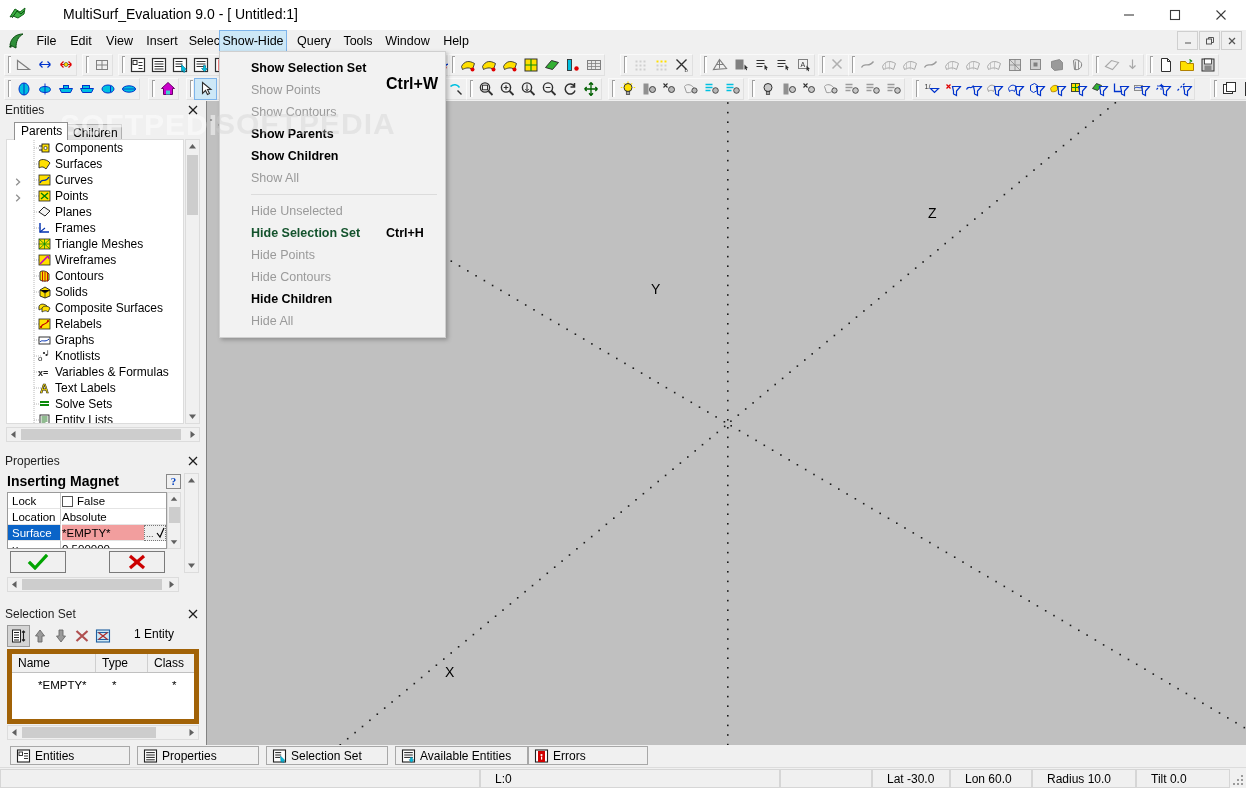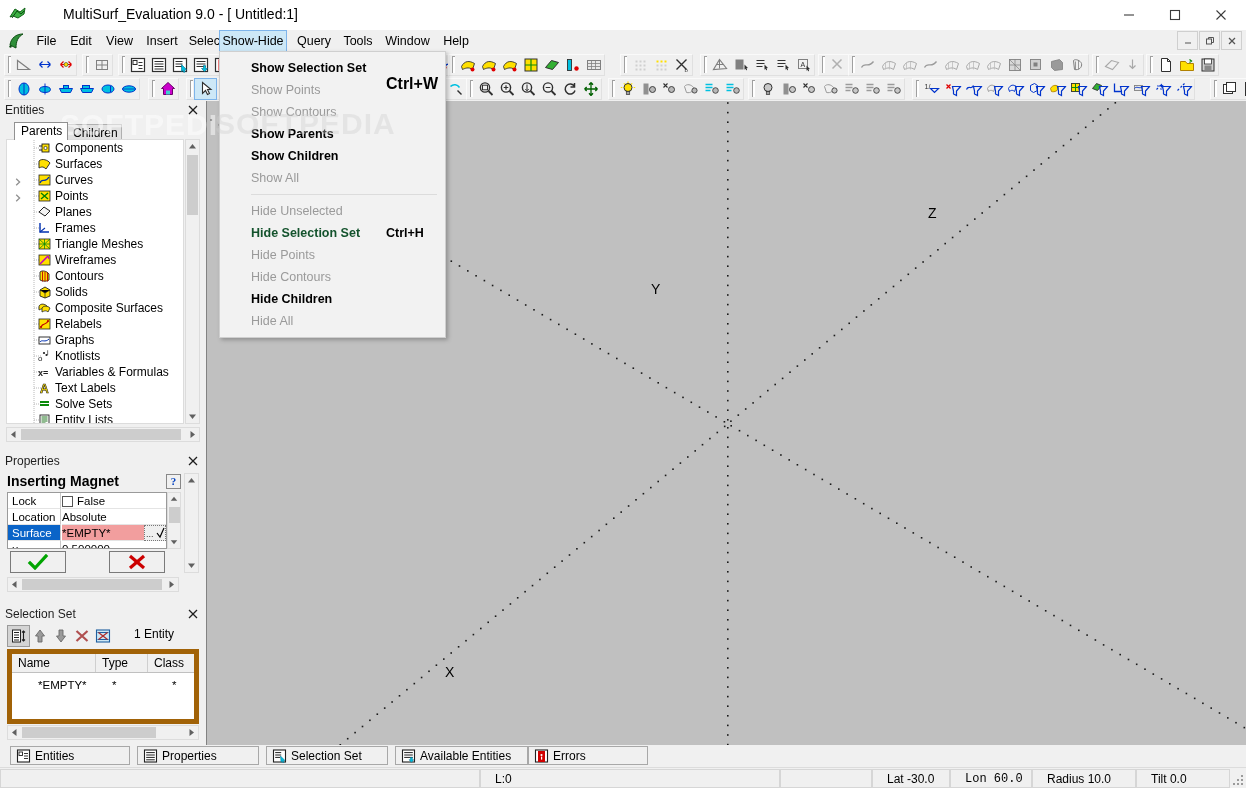--- a/index.html
+++ b/index.html
@@ -1305,21 +1305,21 @@
         </div>
       </div>
     </div>
 
   <div class="statusbar">
     <div id="status-cells">
         <div class="scell" style="left:0px;width:480px;"></div>
         <div class="scell" style="left:480px;width:300px;">L:0</div>
         <div class="scell" style="left:780px;width:92px;"></div>
         <div class="scell" style="left:872px;width:78px;">Lat -30.0</div>
-        <div class="scell" style="left:950px;width:82px;font-family:Liberation Mono, monospace;">Lon 60.0</div>
+        <div class="scell" style="left:950px;width:82px;">Lon 60.0</div>
         <div class="scell" style="left:1032px;width:104px;">Radius 10.0</div>
         <div class="scell" style="left:1136px;width:94px;">Tilt 0.0</div>
       </div>
     <span class="sgrip">
       <svg width="14" height="14" viewBox="0 0 14 14">
         <g fill="#9a9a9a">
           <rect x="10" y="2" width="2" height="2"></rect>
             <rect x="10" y="6" width="2" height="2"></rect>
             <rect x="6" y="6" width="2" height="2"></rect>
           <rect x="10" y="10" width="2" height="2"></rect>

